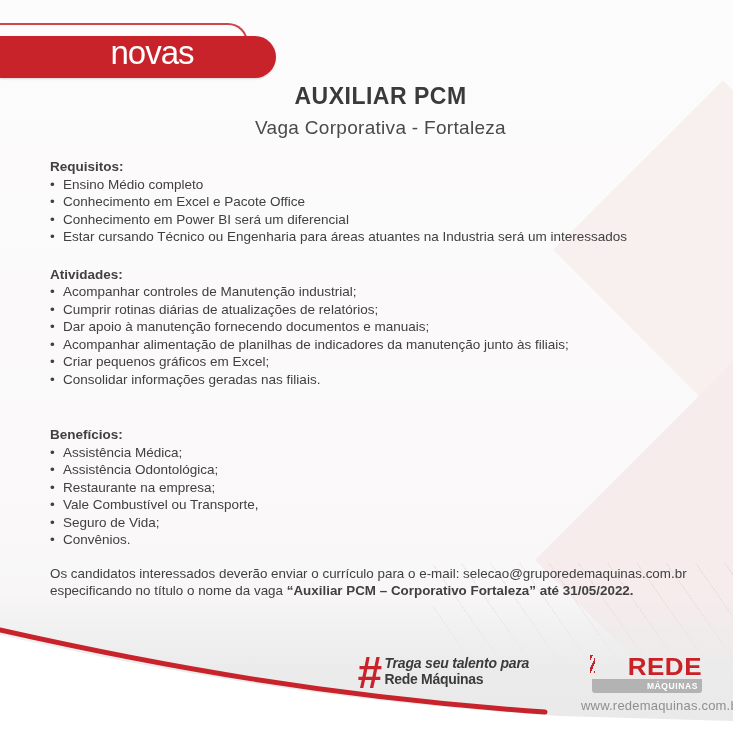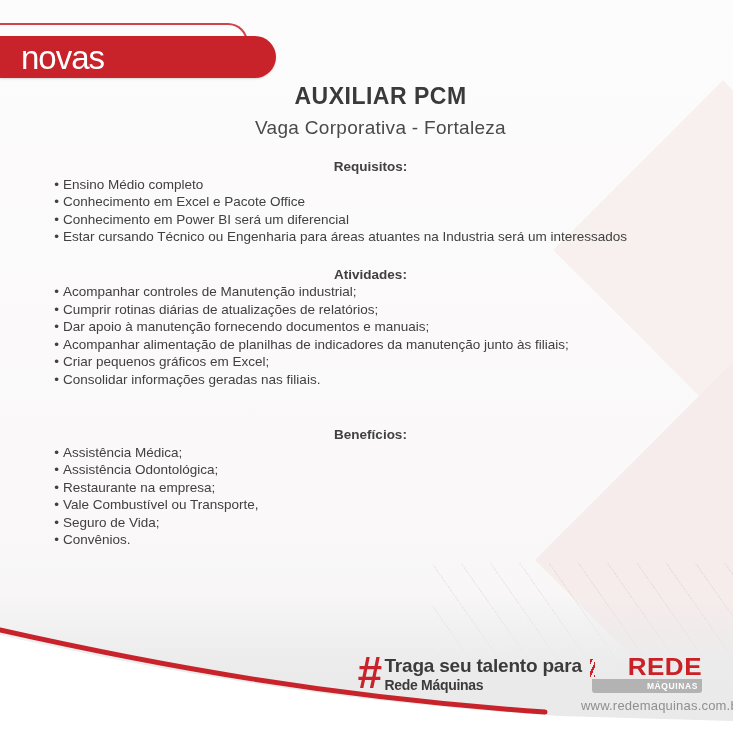--- a/index.html
+++ b/index.html
@@ -31,54 +31,55 @@
   
   .outline-curve{
     position:absolute;left:0;top:23px;width:248px;height:45px;z-index:2;
     border-top:2px solid #cd444b;border-right:2px solid #cd444b;
     border-top-right-radius:20px;
   }
   .banner{
     position:absolute;left:0;top:36px;width:276px;height:42px;z-index:3;
     background:var(--accent-red);
     border-radius:0 21px 21px 0;
-    display:flex;align-items:center;padding-left:21px;
+    display:flex;align-items:center;padding-left:28px;
     box-shadow:0 1px 2px rgba(0,0,0,0.15);
+    flex-direction:column;
   }
   .logo-light{color:#fff;font-size:33px;font-weight:400;letter-spacing:-1px;line-height:1;}
   .logo-bold{color:#fff;font-size:33px;font-weight:800;letter-spacing:-1px;line-height:1;}
 
   
   .title-block{position:absolute;top:83px;left:40px;right:12px;text-align:center;z-index:2;}
   .job-title{font-size:23px;font-weight:700;color:#3a3a3a;letter-spacing:0.5px;}
   .job-subtitle{margin-top:7px;font-size:19px;font-weight:400;color:#4a4a4a;letter-spacing:0.3px;}
 
   
-  .content{position:absolute;top:158px;left:50px;right:42px;z-index:2;text-align:center;}
+  .content{position:absolute;top:158px;left:50px;right:42px;z-index:2;}
   .job-section{margin:0;}
   .job-section + .job-section{margin-top:20px;}
   .job-section.gap-large{margin-top:38px;}
   .section-title{font-size:13.5px;font-weight:700;line-height:17.5px;color:var(--text-dark);}
   .bullet-list{list-style:none;}
   .bullet-list li{display:flex;font-size:13.5px;line-height:17.5px;}
   .bullet-list .bullet{width:13px;flex:0 0 13px;}
   .closing{margin-top:16px;font-size:13.4px;line-height:17px;max-width:645px;}
   .closing .bold{font-weight:700;}
 
   
   .footer-tagline{position:absolute;left:357px;top:653px;display:flex;align-items:flex-start;z-index:4;}
   .hash{
     font-size:44px;font-weight:800;font-style:italic;line-height:0.92;
     color:var(--accent-red);margin-right:5px;letter-spacing:-2px;
   }
-  .tagline-l1{font-size:19px;font-weight:700;color:#3b3b3b;letter-spacing:-0.2px;margin-top:2px;}
+  .tagline-l1{font-size:14px;font-weight:700;color:#3b3b3b;letter-spacing:-0.2px;margin-top:2px;font-style:italic;}
   .tagline-l2{font-size:14px;font-weight:700;color:#3b3b3b;letter-spacing:-0.3px;margin-top:0px;}
 
   .brand{position:absolute;left:590px;top:655px;width:112px;z-index:4;}
-  .brand-top{display:flex;align-items:flex-end;gap:32px;}
+  .brand-top{display:flex;gap:32px;}
   .brand-stripes{
     width:13px;height:18px;margin-right:1px;
     background:repeating-linear-gradient(115deg,var(--accent-red) 0 2.5px,transparent 2.5px 5.5px);
   }
   .brand-name{
     font-size:26px;font-weight:800;color:#cb2026;line-height:0.85;
     letter-spacing:0.5px;transform:scaleY(0.95);
   }
   .brand-bar{
     margin-top:2px;margin-left:2px;height:14px;background:var(--brand-bar-gray);
@@ -195,20 +196,21 @@
           <span class="bullet">•</span>
           <span class="item-text">Seguro de Vida;</span>
         </li>
         <li>
           <span class="bullet">•</span>
           <span class="item-text">Convênios.</span>
         </li>
       </ul>
   </section>
 
+  <p class="closing"><span>Os candidatos interessados deverão enviar o currículo para o e-mail: selecao@gruporedemaquinas.com.br especificando no título o nome da vaga </span><span class="bold">“Auxiliar PCM – Corporativo Fortaleza” até 31/05/2022.</span></p>
 </div>
 
 <div class="footer-tagline">
   <span class="hash">#</span>
   <div class="tagline-lines">
     <div class="tagline-l1">Traga seu talento para</div>
     <div class="tagline-l2">Rede Máquinas</div>
   </div>
 </div>
 

